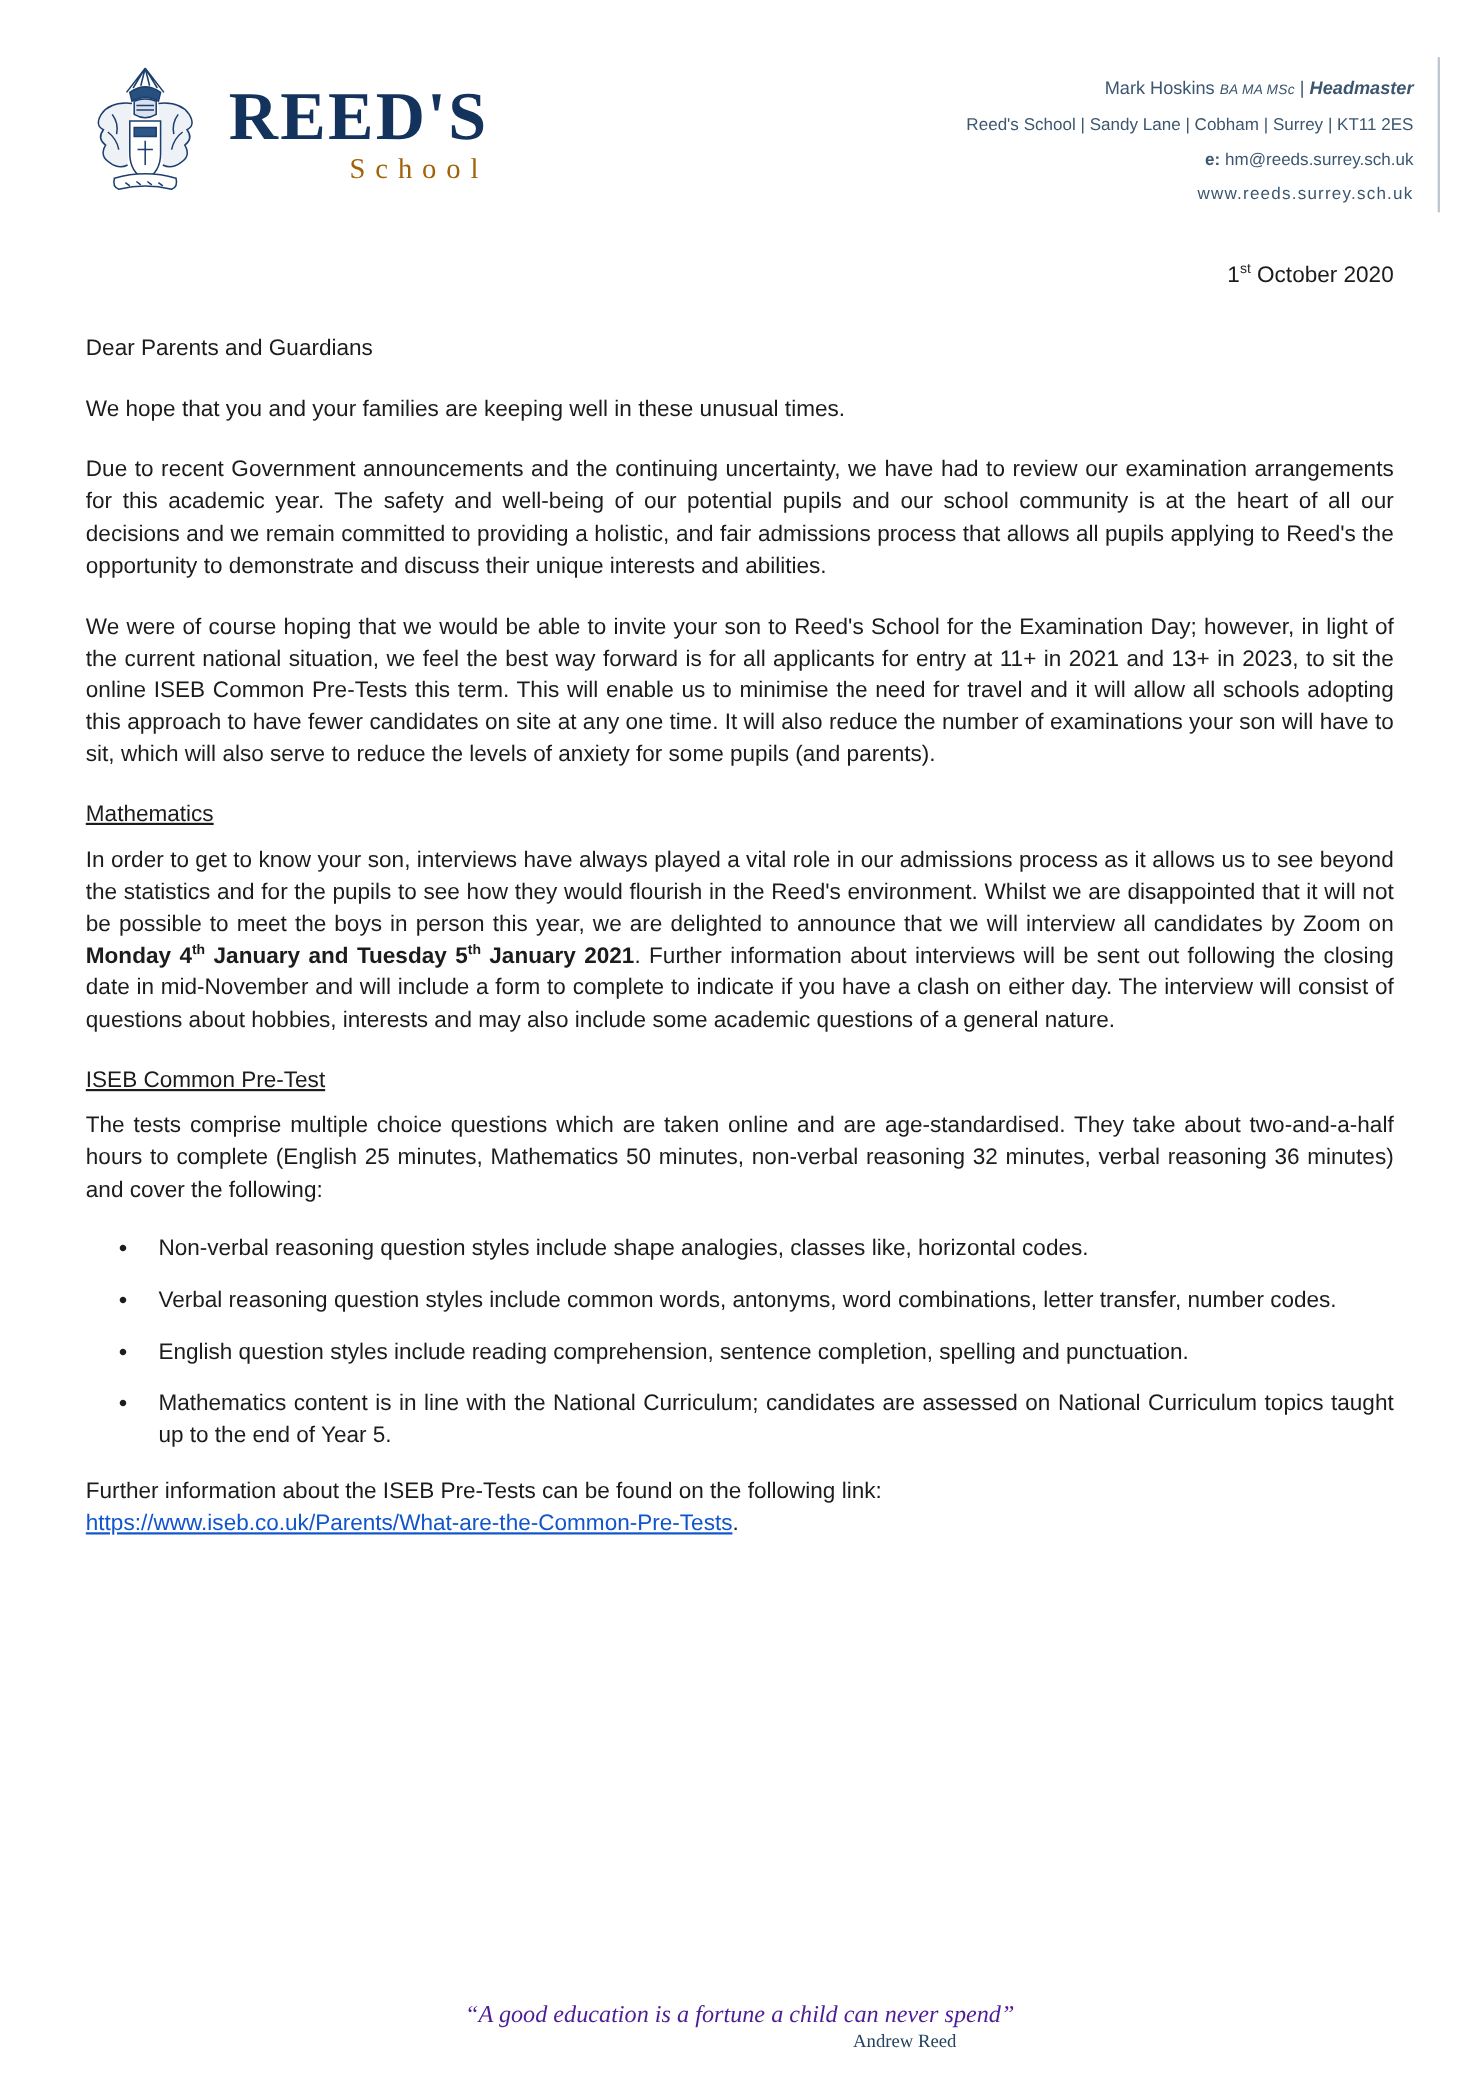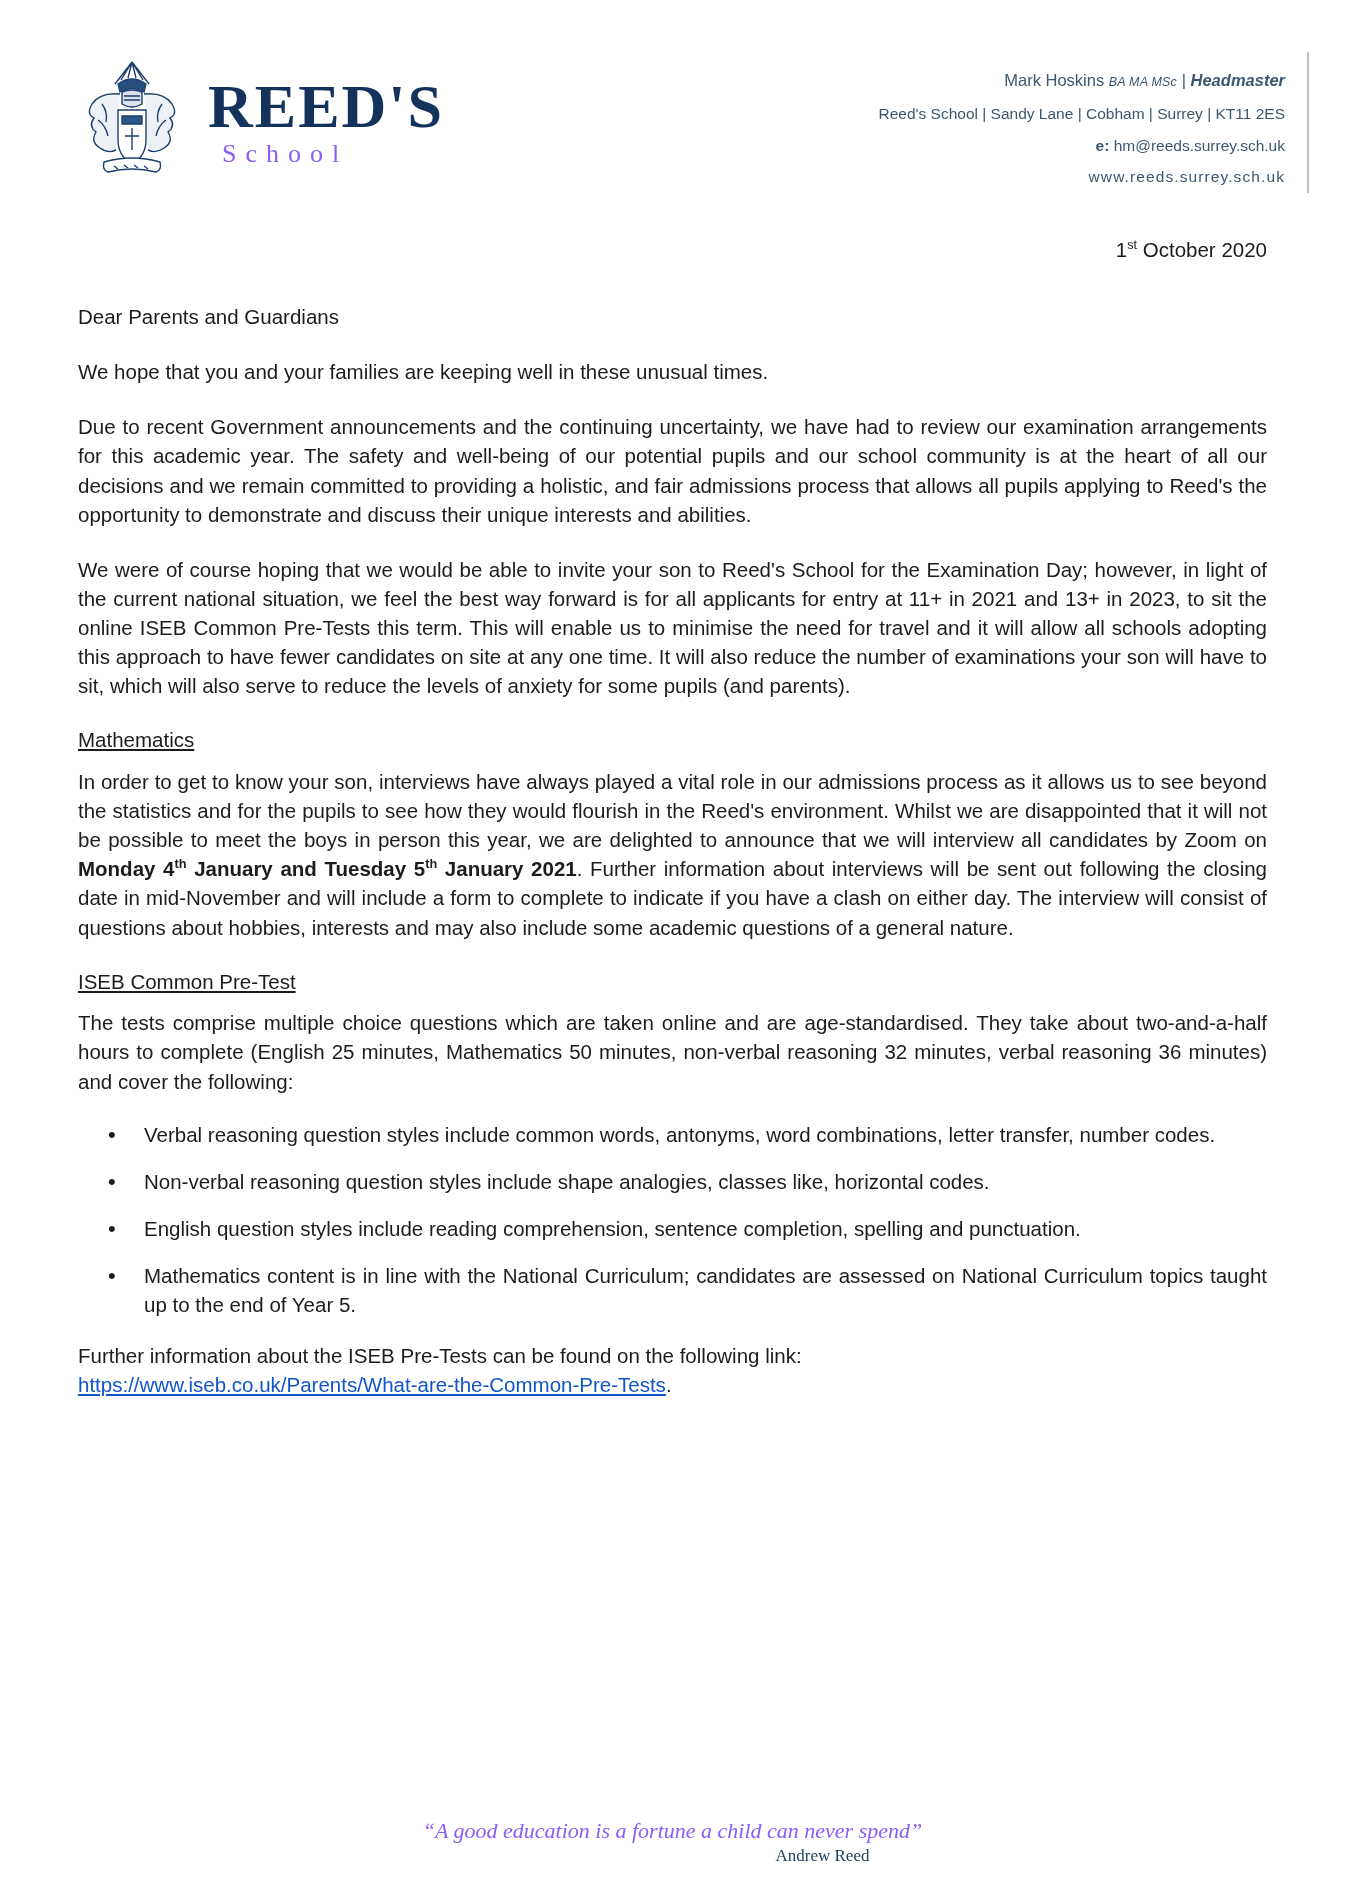--- a/index.html
+++ b/index.html
@@ -42,23 +42,23 @@
     font-weight: bold;
     font-size: 62px;
     letter-spacing: 2px;
     color: #13325c;
     display: block;
   }
   .wordmark .school {
     font-family: "Liberation Serif", serif;
     font-size: 26px;
     letter-spacing: 9px;
-    color: #8b5cf6;
+    color: #a16207;
     display: block;
-    text-align: left;
+    text-align: right;
     margin-top: 4px;
     padding-left: 14px;
   }
 
   .contact {
     text-align: right;
     color: #3c5670;
     font-size: 15.5px;
     line-height: 2.05;
     padding-right: 22px;
@@ -133,21 +133,21 @@
     left: 0;
     right: 0;
     bottom: 22px;
     text-align: center;
     color: #2f4a66;
   }
   .footer .quote {
     font-family: "Liberation Serif", serif;
     font-style: italic;
     font-size: 22px;
-    color: #8b5cf6;
+    color: #4c1d95;
     margin-bottom: 2px;
   }
   .footer .attrib {
     font-family: "Liberation Serif", serif;
     font-size: 17px;
     color: #22425f;
     margin-left: 300px;
     margin-bottom: 14px;
   }
   .footer .charity {
@@ -222,22 +222,22 @@
     <p class="para">Due to recent Government announcements and the continuing uncertainty, we have had to review our examination arrangements for this academic year. The safety and well-being of our potential pupils and our school community is at the heart of all our decisions and we remain committed to providing a holistic, and fair admissions process that allows all pupils applying to Reed's the opportunity to demonstrate and discuss their unique interests and abilities.</p>
     <p class="para">We were of course hoping that we would be able to invite your son to Reed's School for the Examination Day; however, in light of the current national situation, we feel the best way forward is for all applicants for entry at 11+ in 2021 and 13+ in 2023, to sit the online ISEB Common Pre-Tests this term.  This will enable us to minimise the need for travel and it will allow all schools adopting this approach to have fewer candidates on site at any one time. It will also reduce the number of examinations your son will have to sit, which will also serve to reduce the levels of anxiety for some pupils (and parents).</p>
 
     <h2 class="sect">Mathematics</h2>
     <p class="para"><span>In order to get to know your son, interviews have always played a vital role in our admissions process as it allows us to see beyond the statistics and for the pupils to see how they would flourish in the Reed's environment.  Whilst we are disappointed that it will not be possible to meet the boys in person this year, we are delighted to announce that we will interview all candidates by Zoom on </span><b><span>Monday 4</span><sup>th</sup><span> January and Tuesday 5</span><sup>th</sup><span> January 2021</span></b><span>. Further information about interviews will be sent out following the closing date in mid-November and will include a form to complete to indicate if you have a clash on either day. The interview will consist of questions about hobbies, interests and may also include some academic questions of a general nature.</span></p>
 
     <h2 class="sect">ISEB Common Pre-Test</h2>
     <p class="para tight">The tests comprise multiple choice questions which are taken online and are age-standardised.  They take about two-and-a-half hours to complete (English 25 minutes, Mathematics 50 minutes, non-verbal reasoning 32 minutes, verbal reasoning 36 minutes) and cover the following:</p>
 
     <ul class="bullets">
+      <li>Non-verbal reasoning question styles include shape analogies, classes like, horizontal codes.</li>
       <li>Verbal reasoning question styles include common words, antonyms, word combinations, letter transfer, number codes.</li>
-      <li>Non-verbal reasoning question styles include shape analogies, classes like, horizontal codes.</li>
       <li>English question styles include reading comprehension, sentence completion, spelling and punctuation.</li>
       <li>Mathematics content is in line with the National Curriculum; candidates are assessed on National Curriculum topics taught up to the end of Year 5.</li>
     </ul>
 
     <p class="para"><span>Further information about the ISEB Pre-Tests can be found on the following link:</span><br><a class="link" href="#">https://www.iseb.co.uk/Parents/What-are-the-Common-Pre-Tests</a><span>.</span></p>
 
   </div>
 
   <div class="footer">
     <div class="quote">“A good education is a fortune a child can never spend”</div>

